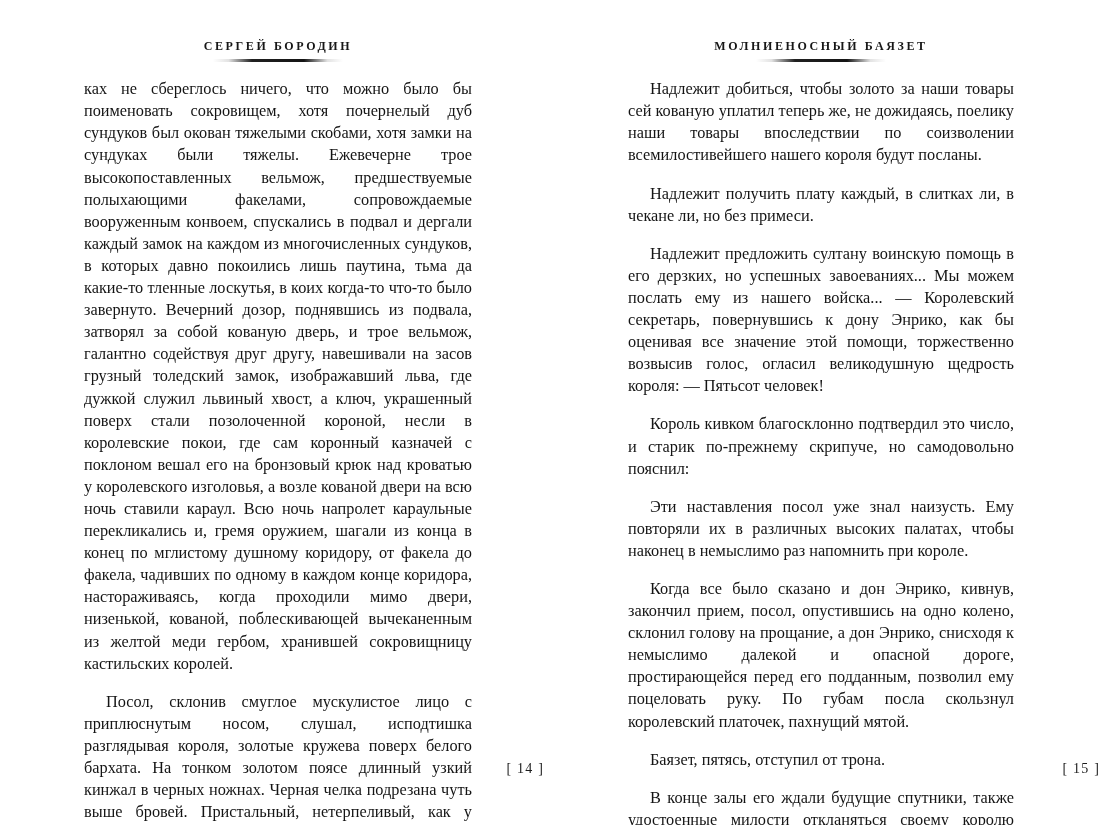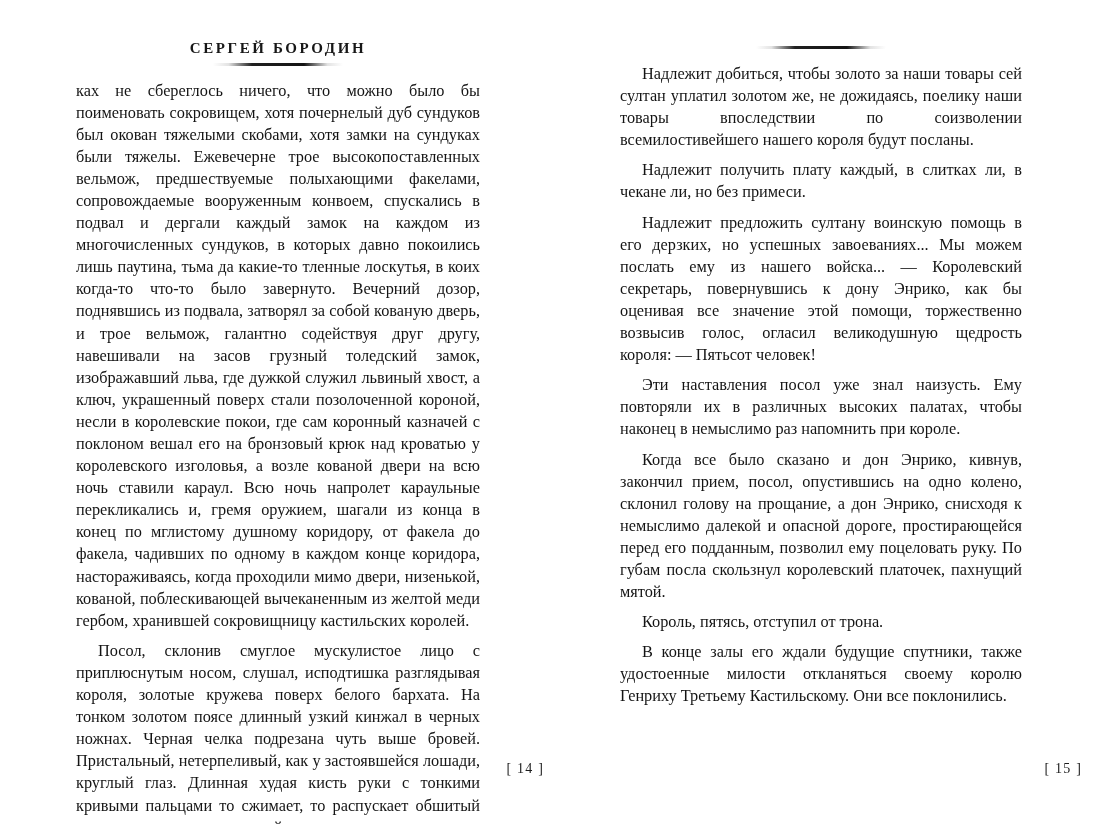--- a/index.html
+++ b/index.html
@@ -37,21 +37,21 @@
   .page-right {
     padding: 40px 70px 0 62px;
   }
 
   
   .running-head {
     text-align: center;
     margin-bottom: 6px;
   }
   .running-head-text {
-    font-size: 15px;
+    font-size: 12px;
     letter-spacing: 2.6px;
     font-weight: 700;
     text-transform: uppercase;
     color: #171717;
     display: block;
     line-height: 1.1;
     white-space: nowrap;
   }
   .head-rule {
     width: 130px;
@@ -64,21 +64,21 @@
         rgba(20,20,20,1) 70%,
         rgba(20,20,20,0.12) 88%,
         rgba(20,20,20,0) 100%);
   }
 
   
   .text-block {
     margin-top: 14px;
   }
   .para {
-    margin: 8px;
+    margin: 16px;
     font-size: 16.3px;
     line-height: 22.1px;
     text-align: justify;
     text-justify: inter-word;
     text-indent: 22px;
     hyphens: manual;
     color: #141414;
     font-family: "Liberation Serif", "DejaVu Serif", serif;
   }
   .para.no-indent {
@@ -90,21 +90,21 @@
     position: absolute;
     bottom: 48px;
     left: 0;
     right: 0;
     text-align: right;
     font-size: 14px;
     letter-spacing: 1.2px;
     color: #1c1c1c;
   }
   .page-left .folio { padding-right: 6px; }
-  .page-right .folio { padding-right: 18px; }
+  .page-right .folio { }
 </style>
 </head>
 <body>
 
 <div class="book-spread">
 
   <div class="page page-left">
 
     <div class="running-head">
       <span class="running-head-text">СЕРГЕЙ БОРОДИН</span>
@@ -116,30 +116,32 @@
       <p class="para">Посол, склонив смуглое мускулистое лицо с приплюснутым носом, слушал, исподтишка разглядывая короля, золотые кружева поверх белого бархата. На тонком золотом поясе длинный узкий кинжал в черных ножнах. Черная челка подрезана чуть выше бровей. Пристальный, нетерпеливый, как у застоявшейся лошади, круглый глаз. Длинная худая кисть руки с тонкими кривыми пальцами то сжимает, то распускает обшитый золотым кружевом розоватый платок.</p>
 
     </div>
 
     <div class="folio">[ 14 ]</div>
   </div>
 
   <div class="page page-right">
 
     <div class="running-head">
+      <span class="running-head-text">МОЛНИЕНОСНЫЙ БАЯЗЕТ</span>
       <div class="head-rule"></div>
     </div>
 
     <div class="text-block">
-      <p class="para">Надлежит добиться, чтобы золото за наши товары сей султан уплатил золотом же, не дожидаясь, поелику наши товары впоследствии по соизволении всемилостивейшего нашего короля будут посланы.</p>
+      <p class="para">Надлежит добиться, чтобы золото за наши товары сей кованую уплатил теперь же, не дожидаясь, поелику наши товары впоследствии по соизволении всемилостивейшего нашего короля будут посланы.</p>
       <p class="para">Надлежит получить плату каждый, в слитках ли, в чекане ли, но без примеси.</p>
       <p class="para">Надлежит предложить султану воинскую помощь в его дерзких, но успешных завоеваниях... Мы можем послать ему из нашего войска... — Королевский секретарь, повернувшись к дону Энрико, как бы оценивая все значение этой помощи, торжественно возвысив голос, огласил великодушную щедрость короля: — Пятьсот человек!</p>
+      <p class="para">Король кивком благосклонно подтвердил это число, и старик по-прежнему скрипуче, но самодовольно пояснил:</p>
       <p class="para">Эти наставления посол уже знал наизусть. Ему повторяли их в различных высоких палатах, чтобы наконец в немыслимо раз напомнить при короле.</p>
       <p class="para">Когда все было сказано и дон Энрико, кивнув, закончил прием, посол, опустившись на одно колено, склонил голову на прощание, а дон Энрико, снисходя к немыслимо далекой и опасной дороге, простирающейся перед его подданным, позволил ему поцеловать руку. По губам посла скользнул королевский платочек, пахнущий мятой.</p>
-      <p class="para">Король, пятясь, отступил от трона.</p>
+      <p class="para">Баязет, пятясь, отступил от трона.</p>
       <p class="para">В конце залы его ждали будущие спутники, также удостоенные милости откланяться своему королю Генриху Третьему Кастильскому. Они все поклонились.</p>
 
     </div>
 
     <div class="folio">[ 15 ]</div>
   </div>
 
 </div>
 
 </body></html>

